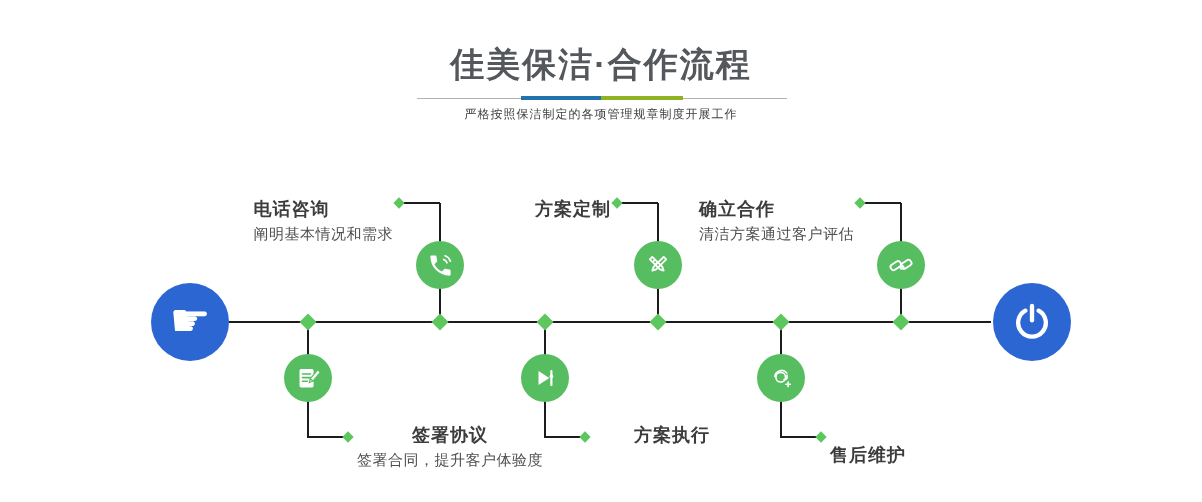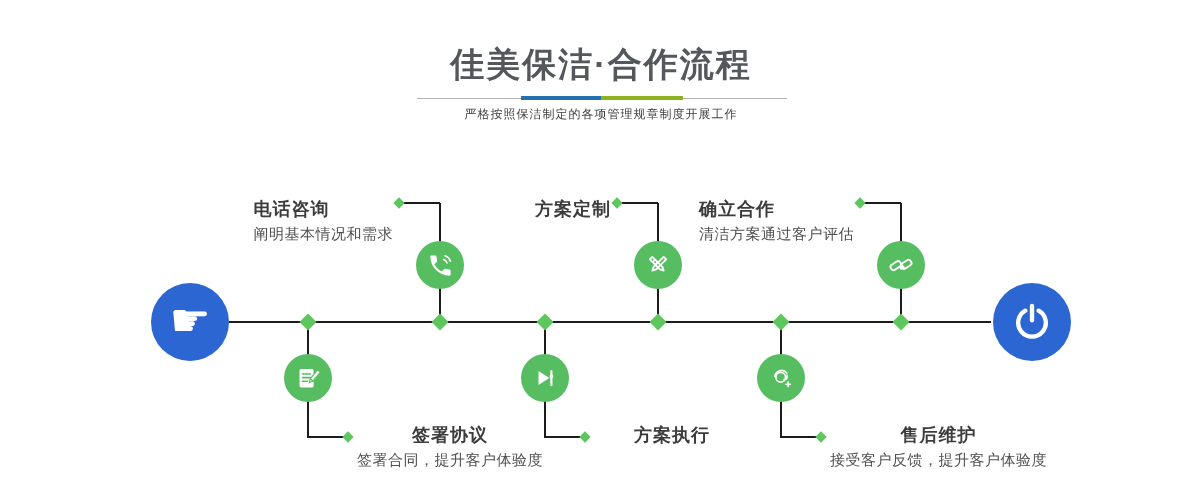--- a/index.html
+++ b/index.html
@@ -173,19 +173,18 @@
     <div class="node-diamond" style="left:775px;top:316px;"></div>
     <div class="icon-circle" style="left:757px;top:354px;">
       <svg viewBox="0 0 24 24" width="27" height="27" fill="none" stroke="#fff" stroke-width="1.5" stroke-linecap="round">
         <circle cx="11.3" cy="10.8" r="4.3"></circle>
         <path d="M6.1 10a6 6 0 0 1 10.6-2.9"></path>
         <path d="M16.9 9.2v2.2a1.5 1.5 0 0 1-1.5 1.5h-1.1"></path>
         <line x1="17.9" y1="15.2" x2="17.9" y2="19"></line>
         <line x1="16" y1="17.1" x2="19.8" y2="17.1"></line>
       </svg>
     </div>
-    <div class="step-text bottom-text" style="left:830px;top:424px;">
+    <div class="step-text bottom-text" style="left:830px;top:444px;">
       <div class="step-title">售后维护</div>
-      <div class="step-desc">接受客户反馈，提升客户体验度</div>
     </div>
   </div>
 
 </div>
 
 </body></html>

